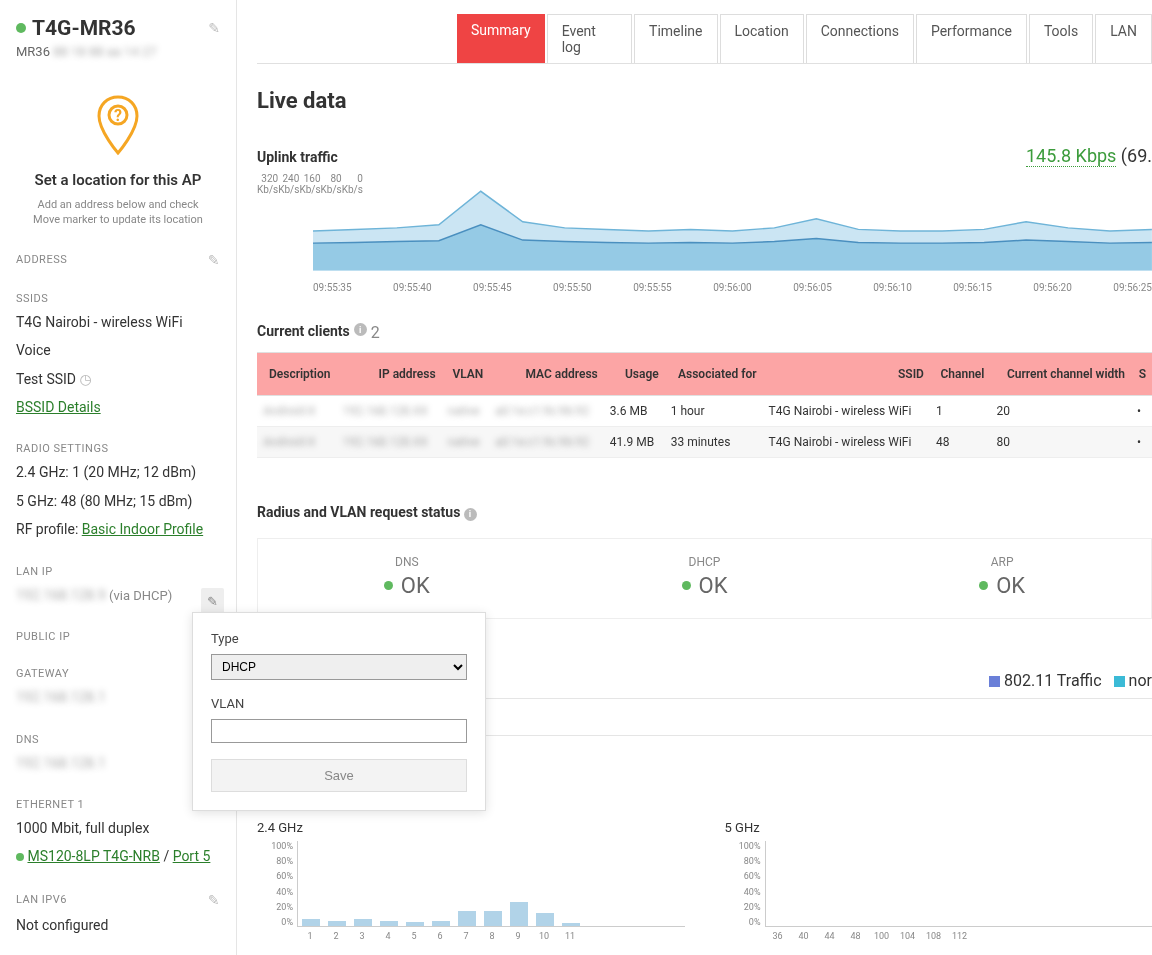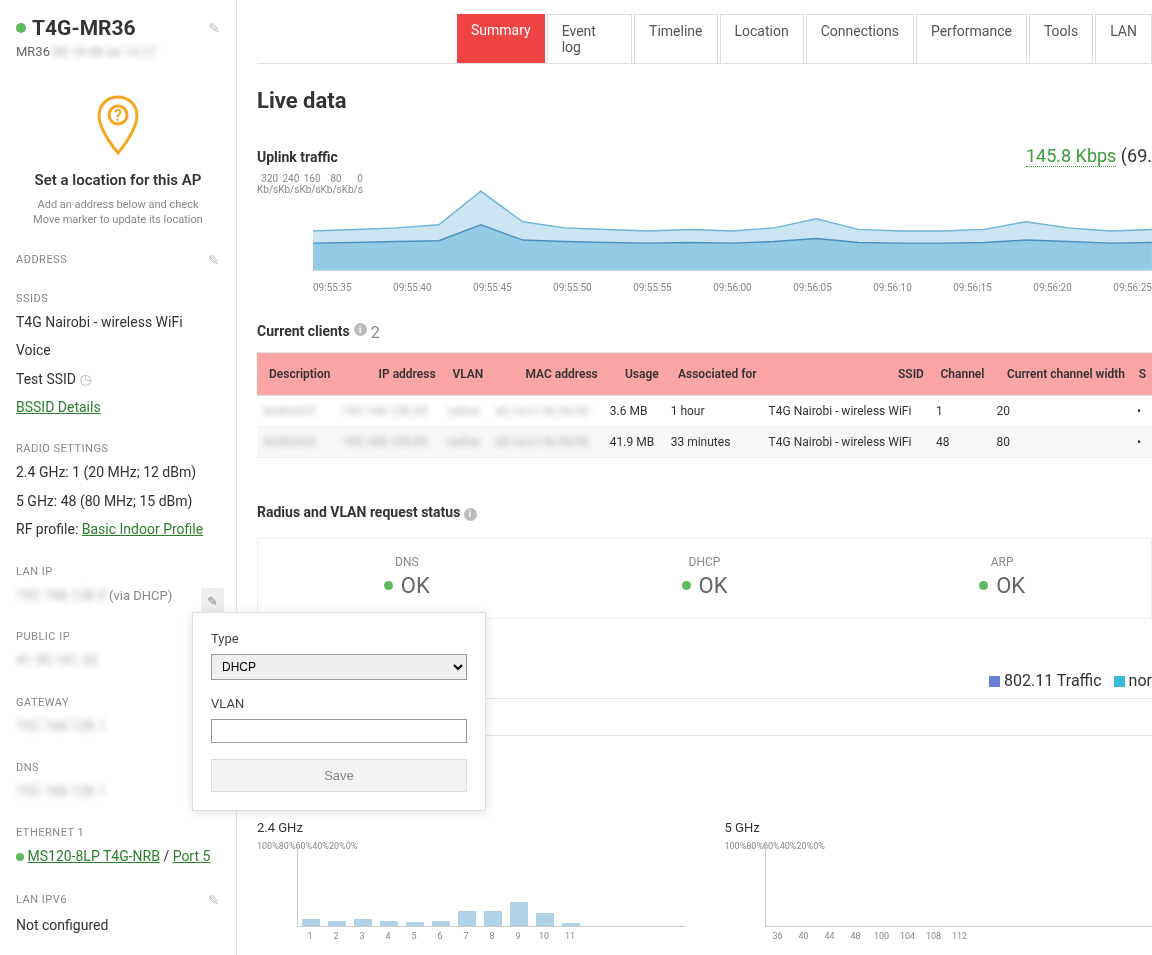--- a/index.html
+++ b/index.html
@@ -64,21 +64,21 @@
 .legend { text-align: right; font-size: 16px; margin: 8px 0; }
 .legend-swatch { display: inline-block; width: 11px; height: 11px; vertical-align: middle; margin: 0 4px 0 12px; }
 .channel-row { font-size: 14px; font-weight: 600; padding: 10px 0; border-top: 1px solid #e5e5e5; }
 .channel-row .accept { font-weight: 400; }
 
 .all-ch { margin-top: 20px; font-size: 14px; font-weight: 700; opacity: 0.5; }
 .band-charts { display: flex; gap: 40px; margin-top: 12px; }
 .band { flex: 1; }
 .band-title { font-weight: 400; margin-bottom: 6px; }
 .bar-chart { position: relative; height: 100px; }
-.bar-y { position: absolute; left: 0; top: 0; bottom: 14px; width: 36px; display: flex; flex-direction: row; justify-content: space-between; font-size: 9px; color: #888; text-align: right; }
+.bar-y { position: absolute; left: 0; top: 0; bottom: 14px; width: 36px; display: flex; flex-direction: column; justify-content: space-between; font-size: 9px; color: #888; text-align: right; }
 .bar-area { position: absolute; left: 40px; right: 0; top: 0; bottom: 14px; border-left: 1px solid #ccc; border-bottom: 1px solid #ccc; display: flex; align-items: flex-end; gap: 8px; padding: 0 4px; }
 .bar { width: 18px; background: #b1d3e8; }
 .bar-x { position: absolute; left: 40px; right: 0; bottom: 0; display: flex; gap: 8px; padding: 0 4px; font-size: 9px; color: #888; }
 .bar-x span { width: 18px; text-align: center; }
 
 .popup { position: absolute; left: 192px; top: 612px; width: 294px; background: #fff; border: 1px solid #ddd; box-shadow: 0 2px 10px rgba(0,0,0,0.12); padding: 18px; z-index: 50; }
 .popup label { font-size: 13px; color: #444; display: block; margin-bottom: 8px; }
 .popup select, .popup input { width: 100%; padding: 4px 6px; font-size: 12px; border: 1px solid #999; margin-bottom: 16px; }
 .popup button { width: 100%; padding: 8px; background: #f3f3f3; border: 1px solid #ddd; color: #888; font-size: 13px; }
 
@@ -136,35 +136,35 @@
     <div class="side-text"><span>RF profile: </span><a href="#" class="side-link">Basic Indoor Profile</a></div>
 
     <div class="section-label">
         <span>LAN IP</span>
       </div>
     <div class="side-text"><span class="blurred">192.168.128.9</span><span class="muted-small"> (via DHCP)</span></div>
 
     <div class="section-label">
         <span>PUBLIC IP</span>
       </div>
-    <div class="side-text"><span class="blurred">41.90.181.52</span></div>
 
     <div class="section-label">
         <span>GATEWAY</span>
       </div>
     <div class="side-text"><span class="blurred">192.168.128.1</span></div>
 
     <div class="section-label">
         <span>DNS</span>
       </div>
     <div class="side-text"><span class="blurred">192.168.128.1</span></div>
 
     <div class="section-label">
         <span>ETHERNET 1</span>
       </div>
+    <div class="side-text">1000 Mbit, full duplex</div>
     <div class="side-text">
       <span class="status-dot" style="width:8px;height:8px"></span>
       <a href="#" class="side-link">MS120-8LP T4G-NRB</a> /
       <a href="#" class="side-link">Port 5</a>
     </div>
 
     <div class="section-label">
       <span>LAN IPV6</span>
       <span class="edit-icon">✎</span>
     </div>

